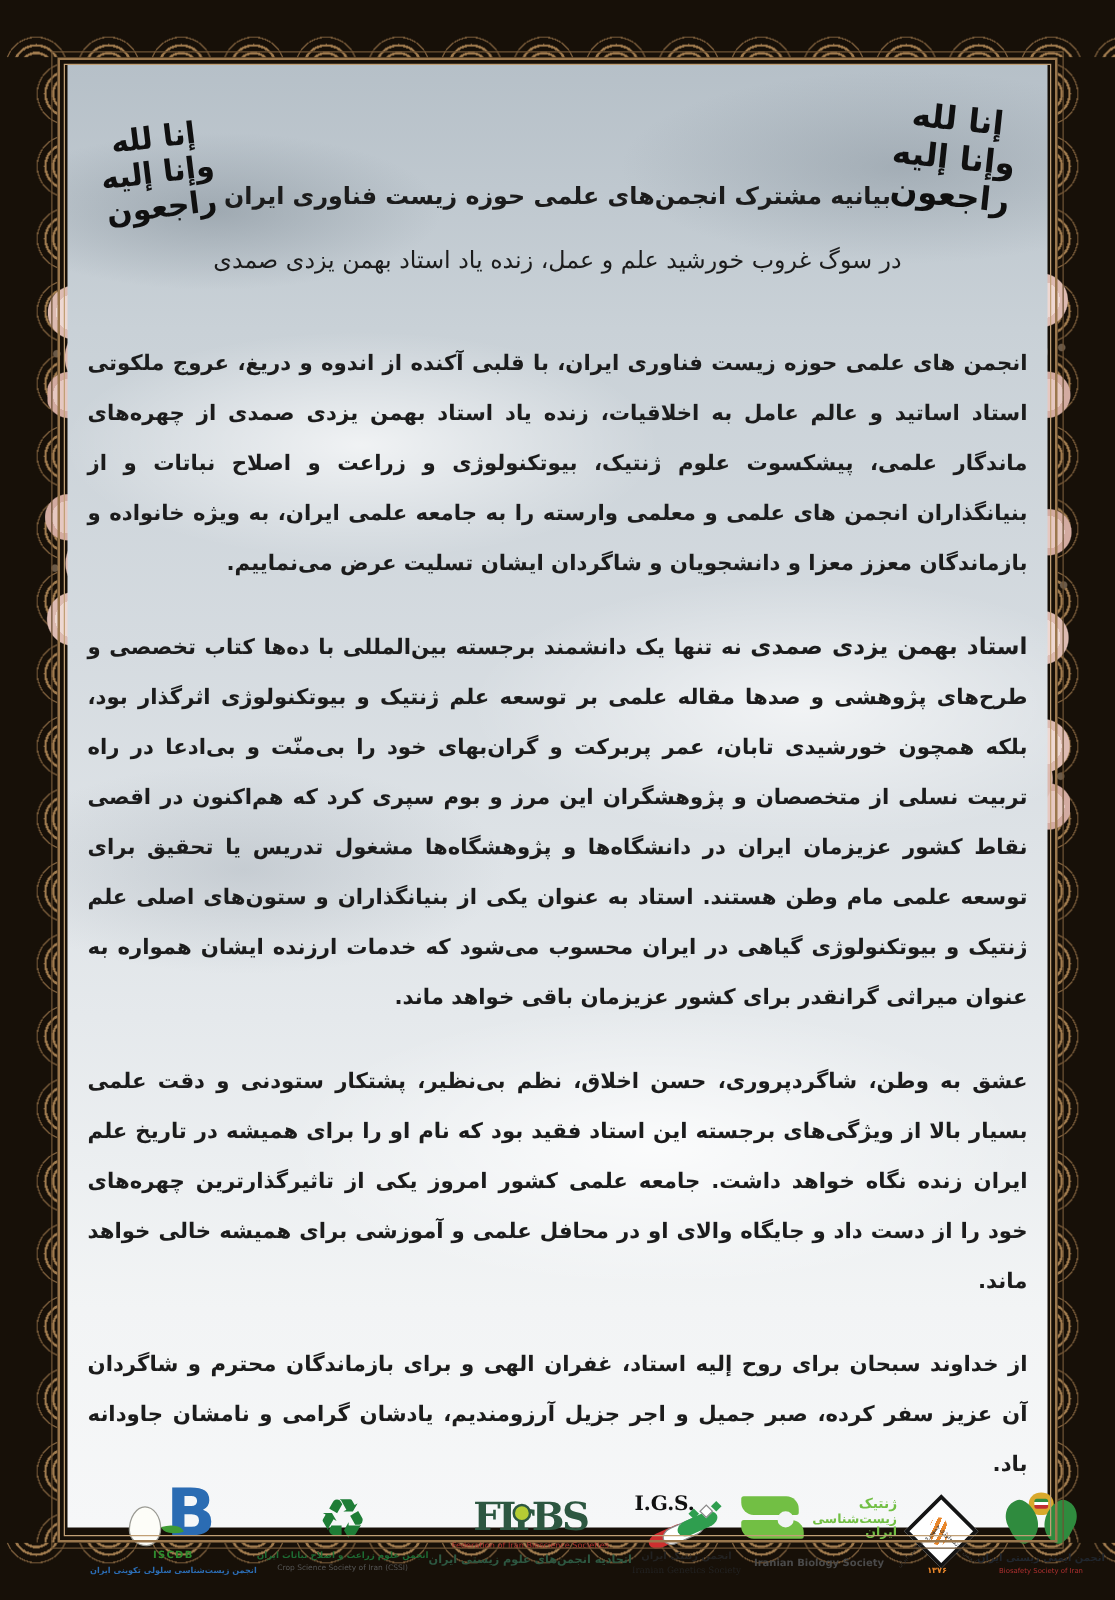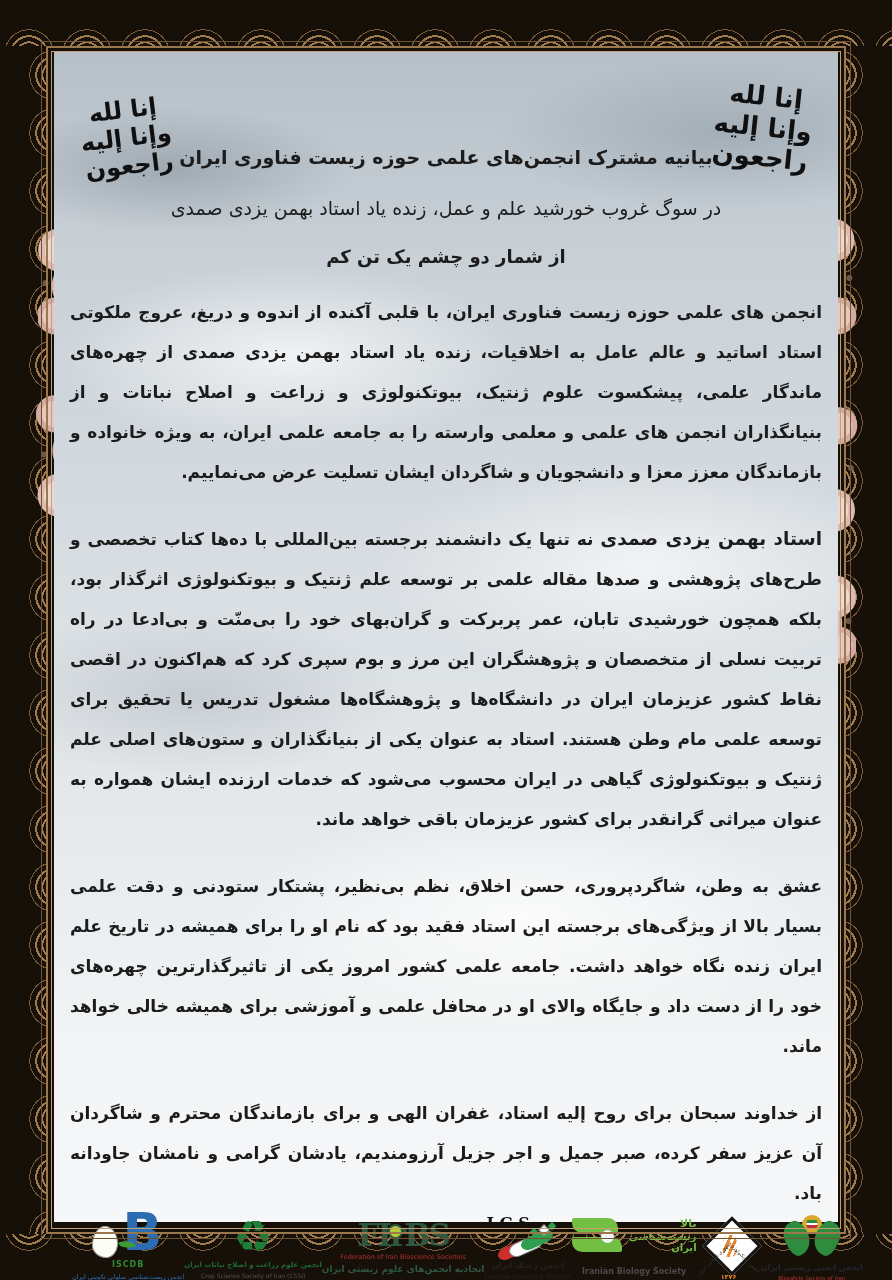--- a/index.html
+++ b/index.html
@@ -83,21 +83,21 @@
   
   .logos{margin-top:auto;padding:0 2px 26px;display:flex;justify-content:space-between;align-items:center;direction:ltr;}
   .logo{display:flex;flex-direction:column;align-items:center;gap:2px;text-align:center;}
   .cap{line-height:1.3;white-space:nowrap;}
   
   .iscdb-art{position:relative;width:76px;height:50px;}
   .iscdb-b{position:absolute;right:4px;top:-8px;font-size:52px;font-weight:700;color:#2b6cb3;line-height:1;}
   .iscdb-fetus{position:absolute;left:2px;top:12px;width:24px;height:30px;background:#fdfdf8;border:1px solid #9a9a93;border-radius:50% 50% 45% 55%/60% 55% 45% 40%;}
   .iscdb-leaf{position:absolute;left:29px;top:26px;width:16px;height:9px;background:#3f9b35;border-radius:0 100% 0 100%;transform:rotate(-18deg);}
   .cap-iscdb-abbr{color:#2e8b2e;font-size:8px;font-weight:700;letter-spacing:1px;margin-top:-6px;}
-  .cap-iscdb-fa{color:#2b6cb3;font-size:6.5px;font-weight:400;}
+  .cap-iscdb-fa{color:#2b6cb3;font-size:6.5px;font-weight:700;}
   
   .cssi-icon{font-size:44px;line-height:1;color:#1e7d36;font-weight:700;}
   .cap-cssi-fa{color:#1d6b33;font-size:7px;font-weight:700;}
   .cap-cssi-en{color:#555;font-size:6px;}
   
   .firbs-mark{position:relative;font-family:"DejaVu Serif",serif;font-size:31px;font-weight:700;color:#2d5741;letter-spacing:-2px;line-height:1;}
   .firbs-eye{position:absolute;left:31px;top:4px;width:11px;height:11px;border-radius:50%;background:#b5cc34;border:2px solid #2d5741;}
   .cap-firbs-en{color:#b03030;font-size:6.5px;}
   .cap-firbs-fa{color:#2d5741;font-size:9px;font-weight:700;}
   
@@ -163,21 +163,20 @@
 
   <div class="medallion left">إنا لله وإنا إليه راجعون</div>
   <div class="medallion right">إنا لله وإنا إليه راجعون</div>
 
   <div class="content">
 
     <div class="title1">بیانیه مشترک انجمن‌های علمی حوزه زیست فناوری ایران</div>
     <div class="title2">در سوگ غروب خورشید علم و عمل، زنده یاد استاد بهمن یزدی صمدی</div>
 
     <div class="poem">
-      <span>از شمار دو چشم یک تن کم</span>
     </div>
 
     <p class="body-p first">انجمن های علمی حوزه زیست فناوری ایران، با قلبی آکنده از اندوه و دریغ، عروج ملکوتی استاد اساتید و عالم عامل به اخلاقیات، زنده یاد استاد بهمن یزدی صمدی از چهره‌های ماندگار علمی، پیشکسوت علوم ژنتیک، بیوتکنولوژی و زراعت و اصلاح نباتات و از بنیانگذاران انجمن های علمی و معلمی وارسته را به جامعه علمی ایران، به ویژه خانواده و بازماندگان معزز معزا و دانشجویان و شاگردان ایشان تسلیت عرض می‌نماییم.</p>
 
     <p class="body-p"><span class="lead">استاد بهمن یزدی صمدی</span> <span>نه تنها یک دانشمند برجسته بین‌المللی با ده‌ها کتاب تخصصی و طرح‌های پژوهشی و صدها مقاله علمی بر توسعه علم ژنتیک و بیوتکنولوژی اثرگذار بود، بلکه همچون خورشیدی تابان، عمر پربرکت و گران‌بهای خود را بی‌منّت و بی‌ادعا در راه تربیت نسلی از متخصصان و پژوهشگران این مرز و بوم سپری کرد که هم‌اکنون در اقصی نقاط کشور عزیزمان ایران در دانشگاه‌ها و پژوهشگاه‌ها مشغول تدریس یا تحقیق برای توسعه علمی مام وطن هستند. استاد به عنوان یکی از بنیانگذاران و ستون‌های اصلی علم ژنتیک و بیوتکنولوژی گیاهی در ایران محسوب می‌شود که خدمات ارزنده ایشان همواره به عنوان میراثی گرانقدر برای کشور عزیزمان باقی خواهد ماند.</span></p>
 
     <p class="body-p">عشق به وطن، شاگردپروری، حسن اخلاق، نظم بی‌نظیر، پشتکار ستودنی و دقت علمی بسیار بالا از ویژگی‌های برجسته این استاد فقید بود که نام او را برای همیشه در تاریخ علم ایران زنده نگاه خواهد داشت. جامعه علمی کشور امروز یکی از تاثیرگذارترین چهره‌های خود را از دست داد و جایگاه والای او در محافل علمی و آموزشی برای همیشه خالی خواهد ماند.</p>
 
     <p class="body-p">از خداوند سبحان برای روح إليه استاد، غفران الهی و برای بازماندگان محترم و شاگردان آن عزیز سفر کرده، صبر جمیل و اجر جزیل آرزومندیم، یادشان گرامی و نامشان جاودانه باد.</p>
 
@@ -223,21 +222,21 @@
       </div>
 
       <div class="logo">
         <div class="ibs-top">
           <div class="ibs-flags">
             <span class="ibs-flag f1"></span>
             <span class="ibs-flag f2"></span>
             <span class="ibs-hole"></span>
           </div>
           <div class="ibs-fa">
-            <div class="l1">بالا</div>
+            <div class="l1">ژنتیک</div>
             <div class="l2">زیست‌شناسی ایران</div>
           </div>
         </div>
         <div class="cap cap-ibs-en">Iranian Biology Society</div>
       </div>
 
       <div class="logo">
         <div class="bt-art">
           <span class="bt-diamond"></span>
           <span class="bt-helix"></span>

